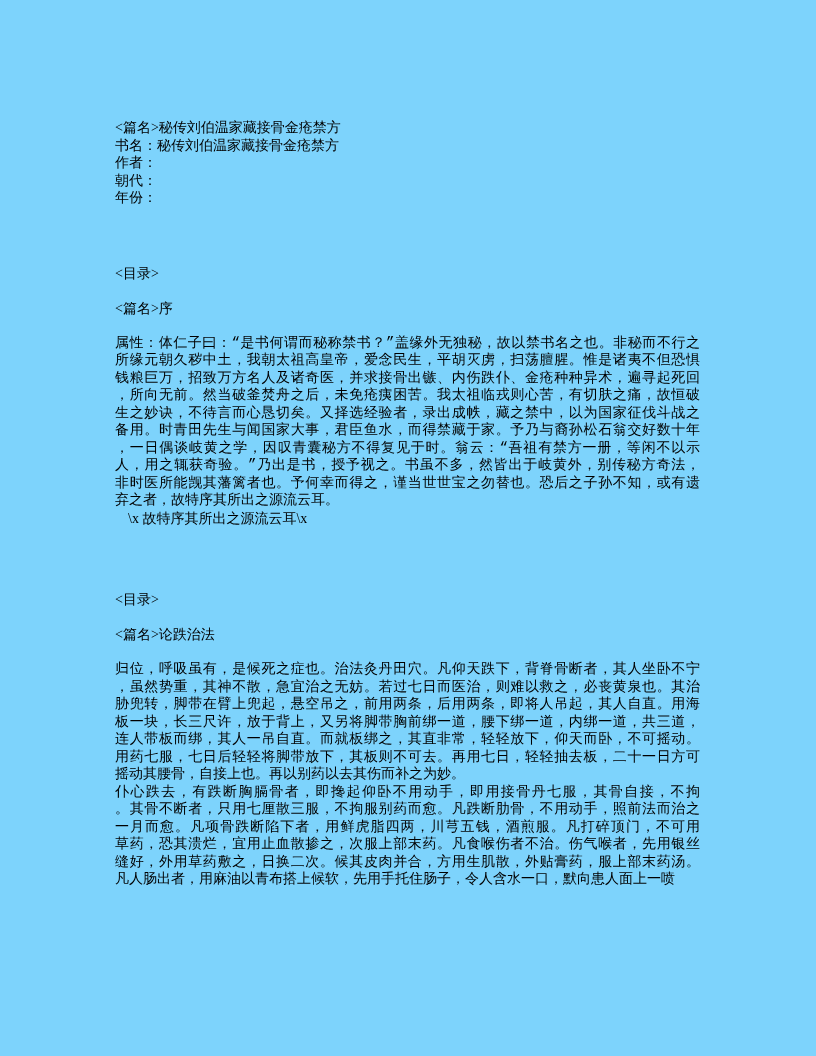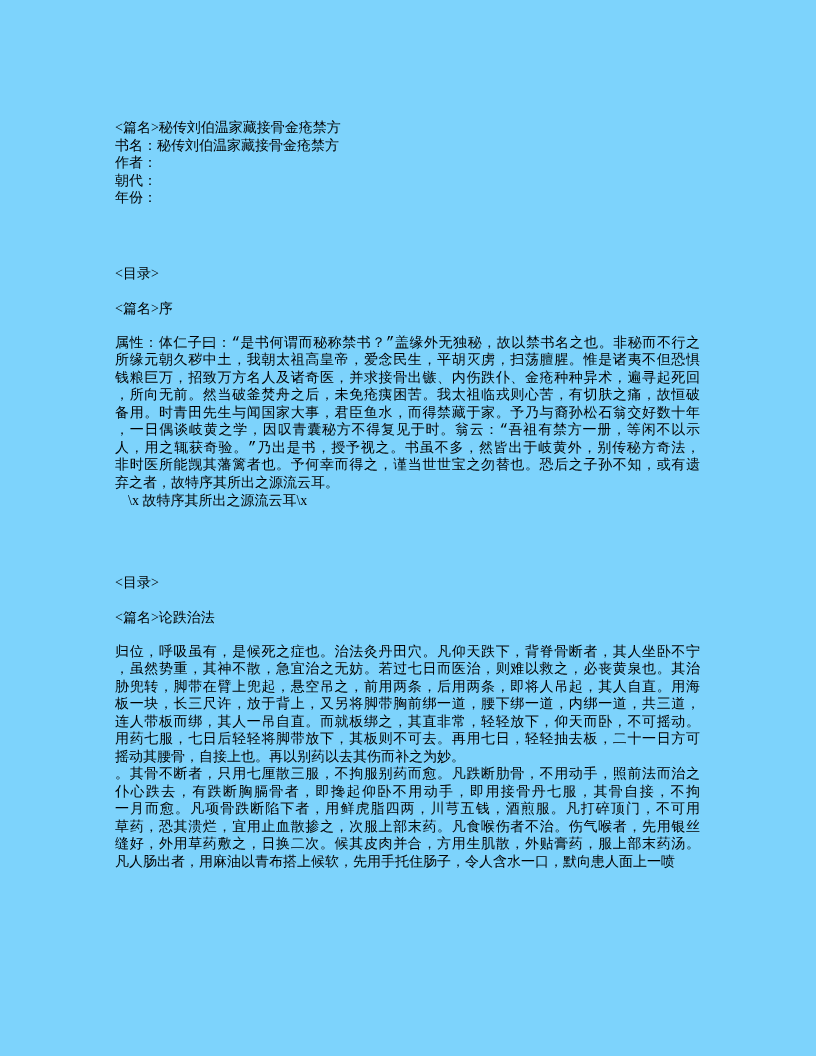--- a/index.html
+++ b/index.html
@@ -55,20 +55,21 @@
   </div>
 
   <section>
     <div class="toc-label">&lt;目录&gt;</div>
     <div class="section-title">&lt;篇名&gt;序</div>
     <div class="paragraph">
         <div class="text-line j">属性：体仁子曰：“是书何谓而秘称禁书？”盖缘外无独秘，故以禁书名之也。非秘而不行之</div>
         <div class="text-line j">所缘元朝久秽中土，我朝太祖高皇帝，爱念民生，平胡灭虏，扫荡膻腥。惟是诸夷不但恐惧</div>
         <div class="text-line j">钱粮巨万，招致万方名人及诸奇医，并求接骨出镞、内伤跌仆、金疮种种异术，遍寻起死回</div>
         <div class="text-line j">，所向无前。然当破釜焚舟之后，未免疮痍困苦。我太祖临戎则心苦，有切肤之痛，故恒破</div>
+        <div class="text-line j">生之妙诀，不待言而心恳切矣。又择选经验者，录出成帙，藏之禁中，以为国家征伐斗战之</div>
         <div class="text-line j">备用。时青田先生与闻国家大事，君臣鱼水，而得禁藏于家。予乃与裔孙松石翁交好数十年</div>
         <div class="text-line j">，一日偶谈岐黄之学，因叹青囊秘方不得复见于时。翁云：“吾祖有禁方一册，等闲不以示</div>
         <div class="text-line j">人，用之辄获奇验。”乃出是书，授予视之。书虽不多，然皆出于岐黄外，别传秘方奇法，</div>
         <div class="text-line j">非时医所能觊其藩篱者也。予何幸而得之，谨当世世宝之勿替也。恐后之子孙不知，或有遗</div>
         <div class="text-line j line-end">弃之者，故特序其所出之源流云耳。</div>
       </div>
     <div class="signature">\x 故特序其所出之源流云耳\x</div>
   </section>
 
   <div class="section-gap"></div>
@@ -77,22 +78,22 @@
     <div class="toc-label">&lt;目录&gt;</div>
     <div class="section-title">&lt;篇名&gt;论跌治法</div>
     <div class="paragraph">
         <div class="text-line j">归位，呼吸虽有，是候死之症也。治法灸丹田穴。凡仰天跌下，背脊骨断者，其人坐卧不宁</div>
         <div class="text-line j">，虽然势重，其神不散，急宜治之无妨。若过七日而医治，则难以救之，必丧黄泉也。其治</div>
         <div class="text-line j">胁兜转，脚带在臂上兜起，悬空吊之，前用两条，后用两条，即将人吊起，其人自直。用海</div>
         <div class="text-line j">板一块，长三尺许，放于背上，又另将脚带胸前绑一道，腰下绑一道，内绑一道，共三道，</div>
         <div class="text-line j">连人带板而绑，其人一吊自直。而就板绑之，其直非常，轻轻放下，仰天而卧，不可摇动。</div>
         <div class="text-line j">用药七服，七日后轻轻将脚带放下，其板则不可去。再用七日，轻轻抽去板，二十一日方可</div>
         <div class="text-line j line-end">摇动其腰骨，自接上也。再以别药以去其伤而补之为妙。</div>
+        <div class="text-line j">仆心跌去，有跌断胸膈骨者，即搀起仰卧不用动手，即用接骨丹七服，其骨自接，不拘</div>
         <div class="text-line j">。其骨不断者，只用七厘散三服，不拘服别药而愈。凡跌断肋骨，不用动手，照前法而治之</div>
-        <div class="text-line j">仆心跌去，有跌断胸膈骨者，即搀起仰卧不用动手，即用接骨丹七服，其骨自接，不拘</div>
         <div class="text-line j">一月而愈。凡项骨跌断陷下者，用鲜虎脂四两，川芎五钱，酒煎服。凡打碎顶门，不可用</div>
         <div class="text-line j">草药，恐其溃烂，宜用止血散掺之，次服上部末药。凡食喉伤者不治。伤气喉者，先用银丝</div>
         <div class="text-line j">缝好，外用草药敷之，日换二次。候其皮肉并合，方用生肌散，外贴膏药，服上部末药汤。</div>
         <div class="text-line j line-end">凡人肠出者，用麻油以青布搭上候软，先用手托住肠子，令人含水一口，默向患人面上一喷</div>
       </div>
   </section>
 
 </div>
 
 </body></html>

